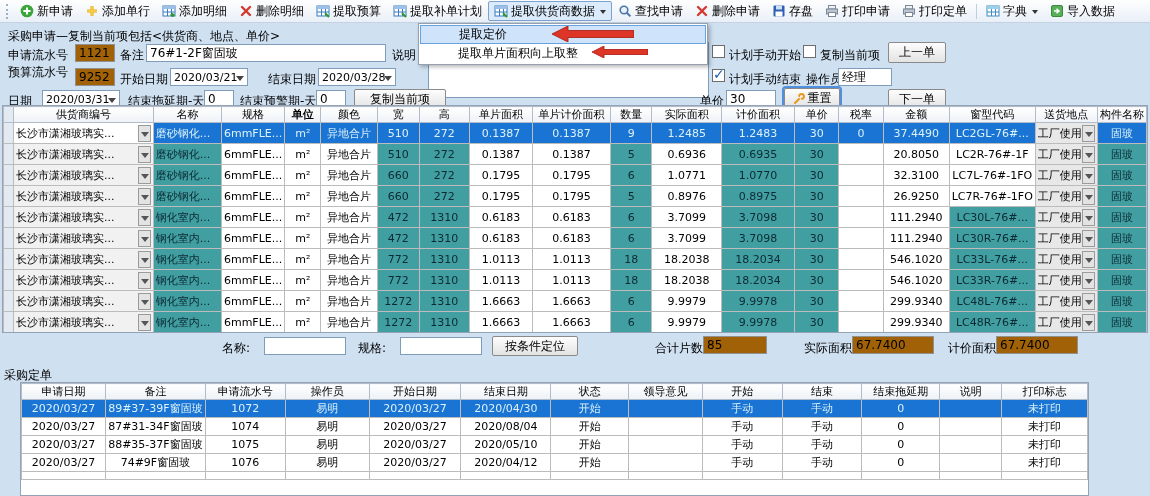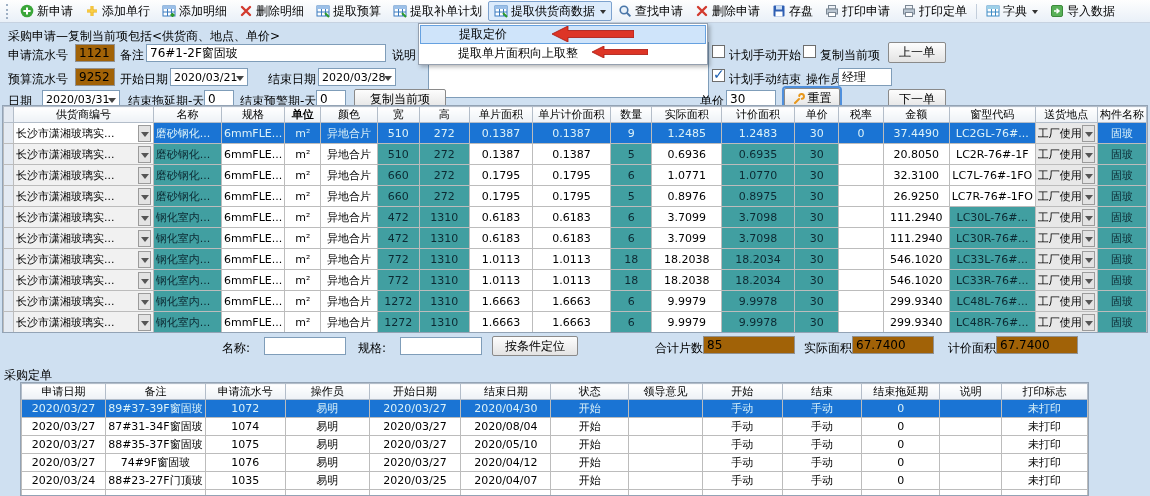--- a/index.html
+++ b/index.html
@@ -169,21 +169,21 @@
 
 <div class="lab" style="left:8px;top:28px">采购申请—复制当前项包括&lt;供货商、地点、单价&gt;</div>
 
 <div class="lab" style="left:8px;top:47px">申请流水号</div>
 <input class="inp ro" style="left: 75px; top: 44px; width: 40px;" readonly="" value="1121">
 <div class="lab" style="left:120px;top:47px">备注</div>
 <input class="inp" style="left: 146px; top: 44px; width: 240px;" value="76#1-2F窗固玻">
 <div class="lab" style="left:392px;top:47px">说明</div>
 <div class="bigbox" style="left:428px;top:42px;width:281px;height:56px"></div>
 
-<div class="lab" style="left:8px;top:71px">预算流水号</div>
+<div class="lab" style="left:8px;top:64px">预算流水号</div>
 <input class="inp ro" style="left: 75px; top: 68px; width: 40px;" readonly="" value="9252">
 <div class="lab" style="left:120px;top:71px">开始日期</div>
 <div class="ddl" style="left:170px;top:68px;width:78px">
     <span>2020/03/21</span>
   </div>
 <div class="lab" style="left:268px;top:71px">结束日期</div>
 <div class="ddl" style="left:318px;top:68px;width:78px">
     <span>2020/03/28</span>
   </div>
 
@@ -572,21 +572,21 @@
       </tbody>
   </table>
 </div>
 
 <div class="lab" style="left:222px;top:340px">名称:</div>
 <input class="inp" style="left: 264px; top: 337px; width: 82px;">
 <div class="lab" style="left:358px;top:340px">规格:</div>
 <input class="inp" style="left: 400px; top: 337px; width: 82px;">
 <div class="btn" style="left:492px;top:336px;width:86px;height:20px">按条件定位</div>
 <div class="lab" style="left:655px;top:340px">合计片数</div>
-<input class="inp ro" style="left: 703px; top: 336px; width: 92px;" readonly="" value="85">
+<input class="inp ro" style="left: 703px; top: 336px; width: 64px;" readonly="" value="85">
 <div class="lab" style="left:804px;top:340px">实际面积</div>
 <input class="inp ro" style="left: 852px; top: 336px; width: 82px;" readonly="" value="67.7400">
 <div class="lab" style="left:948px;top:340px">计价面积</div>
 <input class="inp ro" style="left: 996px; top: 336px; width: 82px;" readonly="" value="67.7400">
 
 <div class="lab" style="left:4px;top:367px">采购定单</div>
 <div class="gridwrap" style="left:20px;top:382px;width:1069px;height:114px">
   <table class="ordtable">
     <thead>
         <tr>
@@ -659,35 +659,20 @@
           <td class="">2020/03/27</td>
           <td class="">2020/04/12</td>
           <td class="">开始</td>
           <td class=""></td>
           <td class="">手动</td>
           <td class="">手动</td>
           <td class="">0</td>
           <td class=""></td>
           <td class="">未打印</td>
         </tr>
-        <tr>
-          <td class="">2020/03/24</td>
-          <td class="">88#23-27F门顶玻</td>
-          <td class="">1035</td>
-          <td class="">易明</td>
-          <td class="">2020/03/25</td>
-          <td class="">2020/04/07</td>
-          <td class="">开始</td>
-          <td class=""></td>
-          <td class="">手动</td>
-          <td class="">手动</td>
-          <td class="">0</td>
-          <td class=""></td>
-          <td class="">未打印</td>
-        </tr>
         <tr class="empty">
           <td></td>
           <td></td>
           <td></td>
           <td></td>
           <td></td>
           <td></td>
           <td></td>
           <td></td>
           <td></td>

